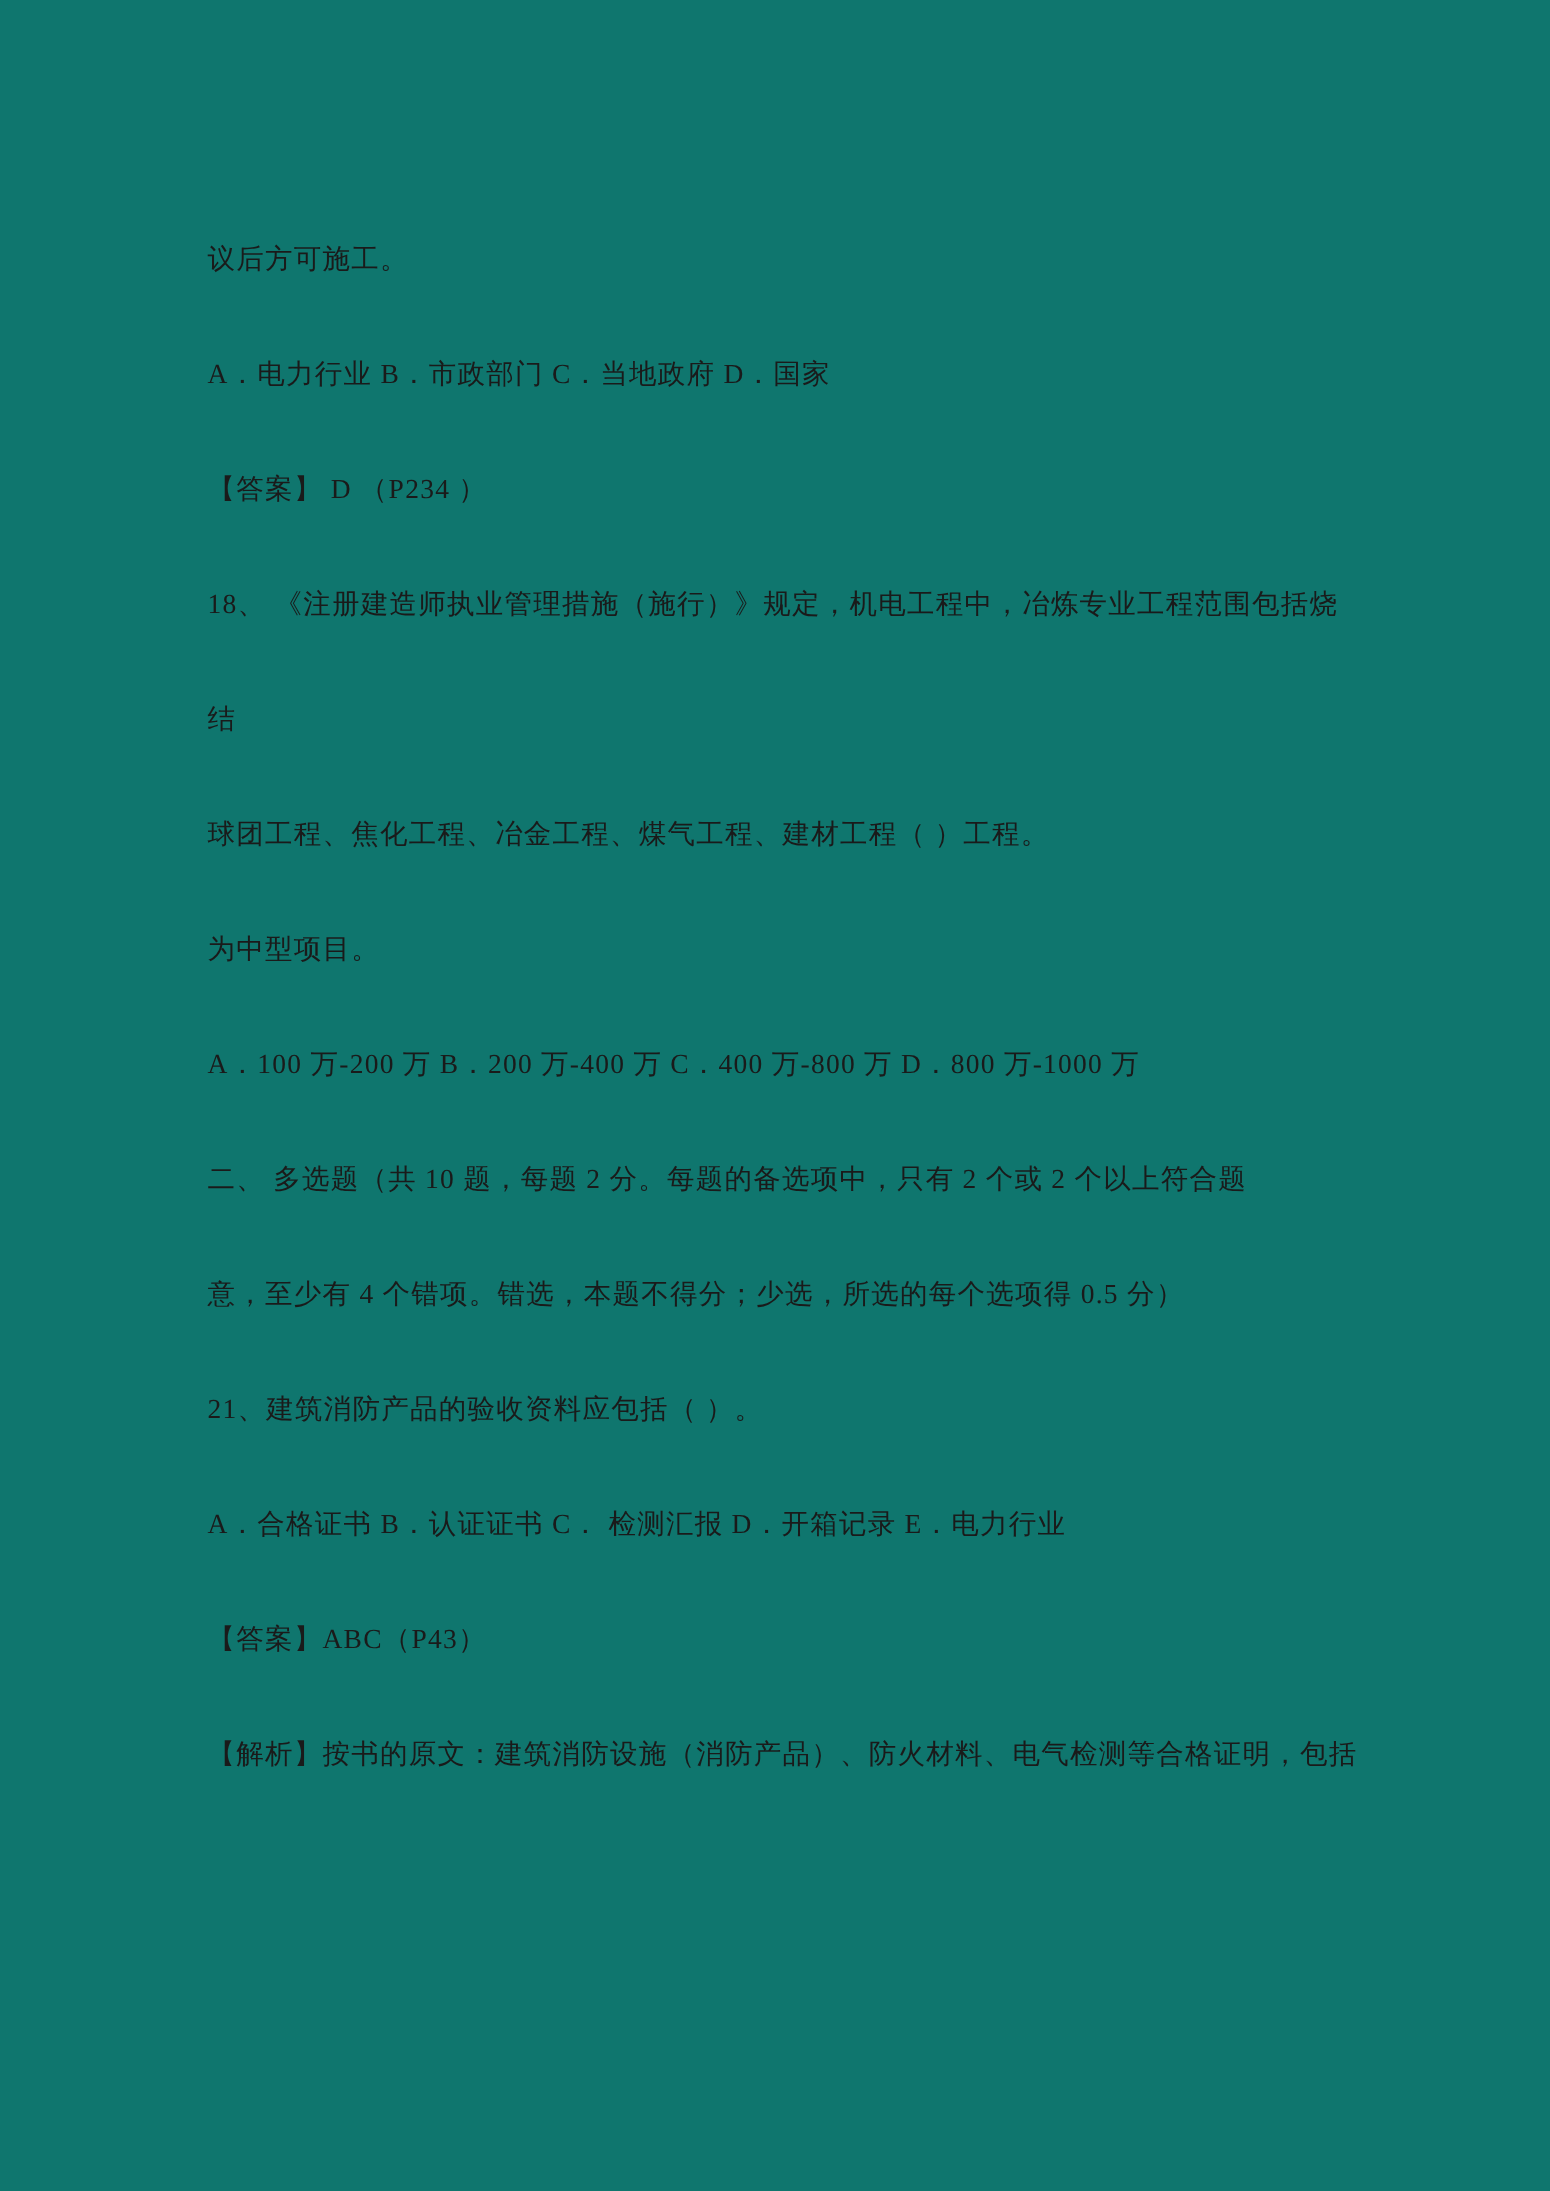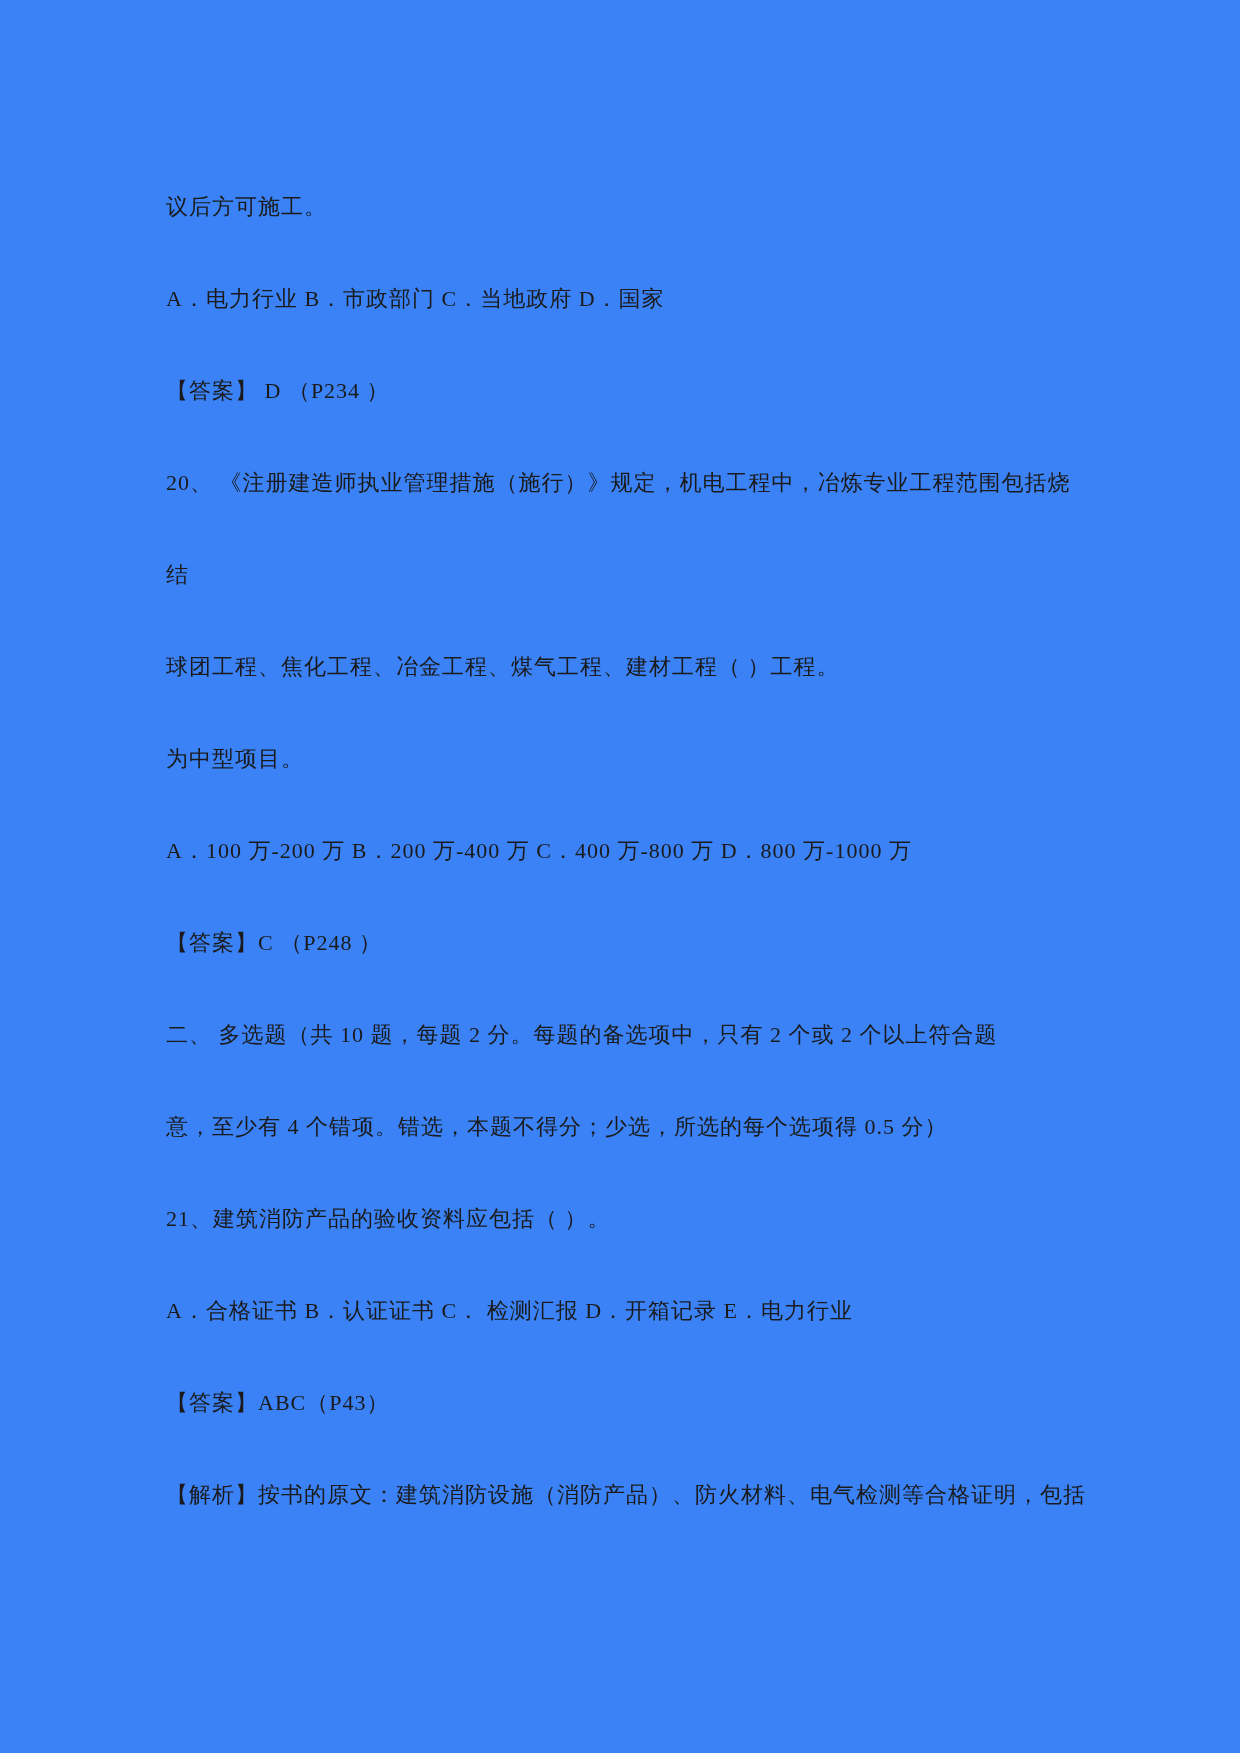--- a/index.html
+++ b/index.html
@@ -5,21 +5,21 @@
     html, body {
       margin: 0;
       padding: 0;
       background: #ffffff;
     }
     .page {
       position: relative;
       width: 1240px;
       height: 1753px;
       box-sizing: border-box;
-      background: #3b82f6;
+      background: #0f766e;
       color: #1a1a1a;
       padding: 150px 158px 0 166px;
       overflow: hidden;
       font-family: "Liberation Serif", "DejaVu Serif", serif;
     }
     .line {
       height: 70px;
       display: flex;
       align-items: center;
       font-size: 22px;
@@ -29,26 +29,25 @@
       color: #1a1a1a;
     }
   </style>
 </head>
 <body>
 
 <div class="page">
   <p class="line">议后方可施工。</p>
   <p class="line">A．电力行业 B．市政部门 C．当地政府 D．国家</p>
   <p class="line">【答案】 D （P234 ）</p>
-  <p class="line">20、 《注册建造师执业管理措施（施行）》规定，机电工程中，冶炼专业工程范围包括烧</p>
+  <p class="line">18、 《注册建造师执业管理措施（施行）》规定，机电工程中，冶炼专业工程范围包括烧</p>
   <p class="line">结</p>
   <p class="line">球团工程、焦化工程、冶金工程、煤气工程、建材工程（ ）工程。</p>
   <p class="line">为中型项目。</p>
   <p class="line">A．100 万-200 万 B．200 万-400 万 C．400 万-800 万 D．800 万-1000 万</p>
-  <p class="line">【答案】C （P248 ）</p>
   <p class="line">二、 多选题（共 10 题，每题 2 分。每题的备选项中，只有 2 个或 2 个以上符合题</p>
   <p class="line">意，至少有 4 个错项。错选，本题不得分；少选，所选的每个选项得 0.5 分）</p>
   <p class="line">21、建筑消防产品的验收资料应包括（ ）。</p>
   <p class="line">A．合格证书 B．认证证书 C． 检测汇报 D．开箱记录 E．电力行业</p>
   <p class="line">【答案】ABC（P43）</p>
   <p class="line">【解析】按书的原文：建筑消防设施（消防产品）、防火材料、电气检测等合格证明，包括</p>
 
 </div>
 
 </body></html>

